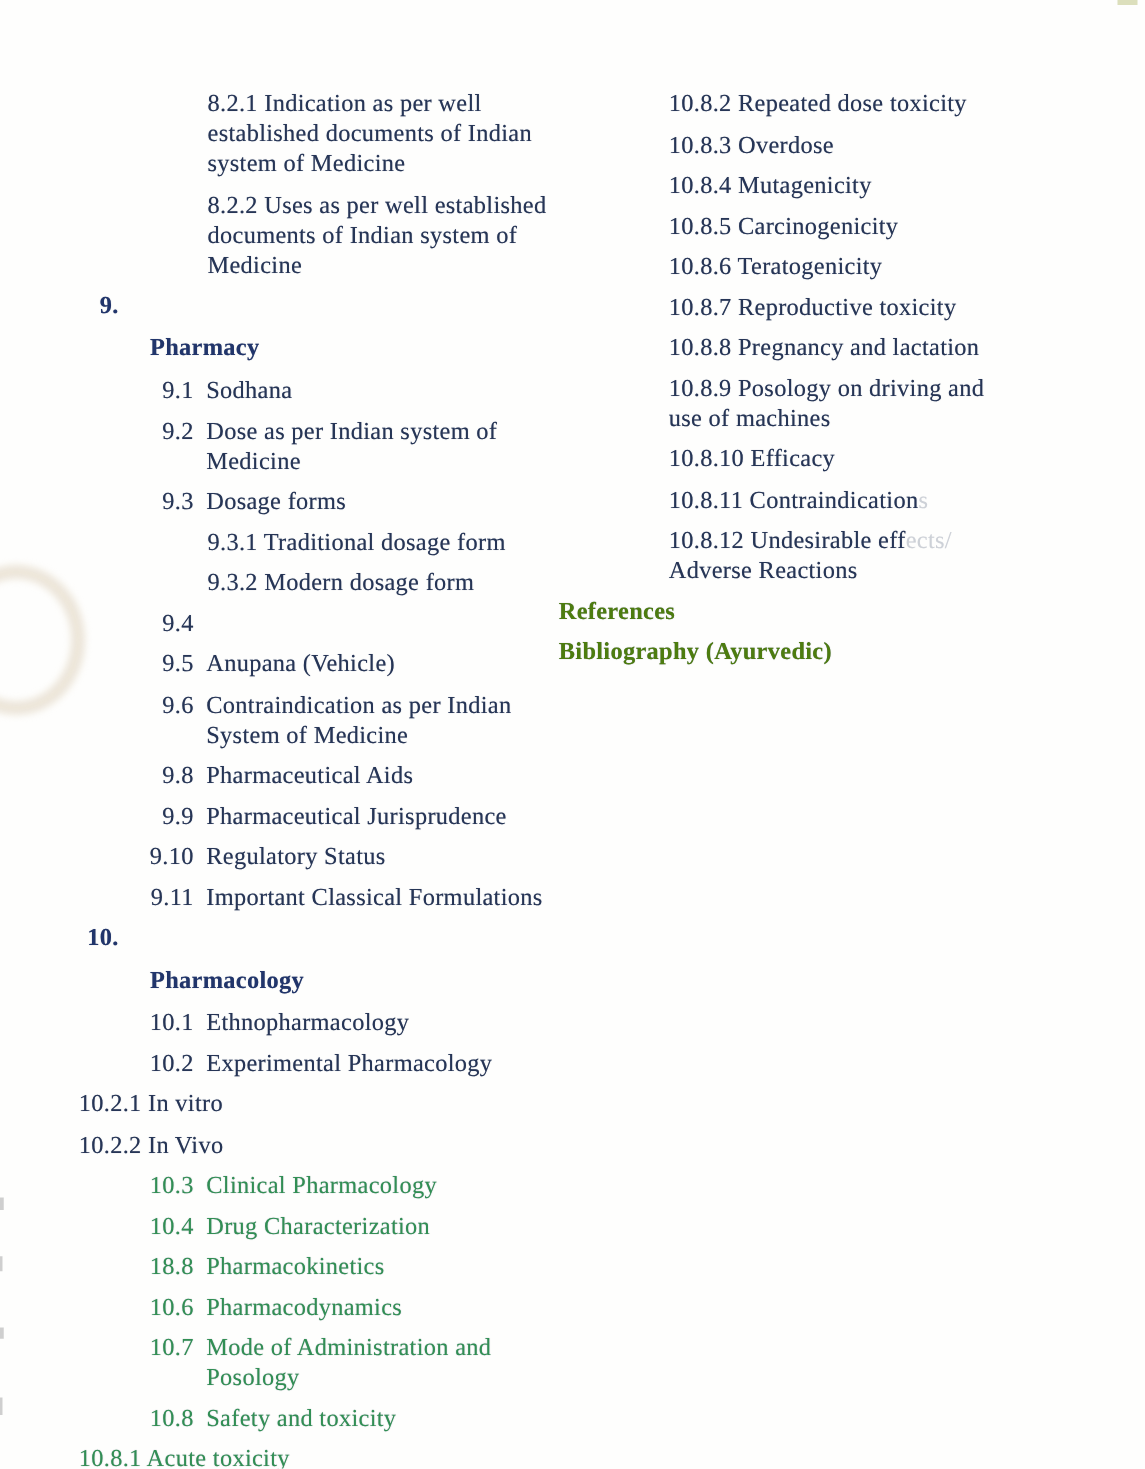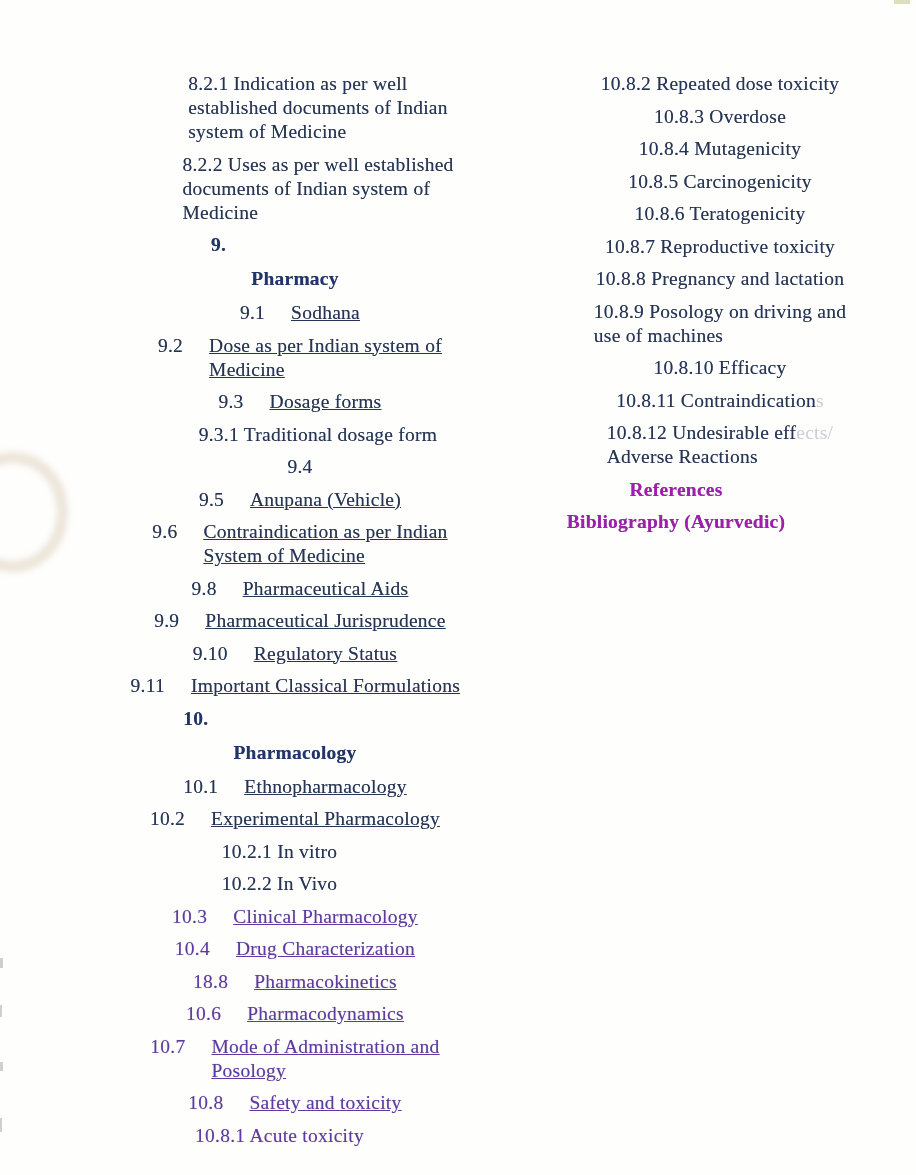--- a/index.html
+++ b/index.html
@@ -20,44 +20,43 @@
   .col-right { left: 447px; width: 458px; }
 
   .entry {
     display: flex;
     align-items: flex-start;
     font-size: 19.5px;
     line-height: 24px;
     letter-spacing: 0.25px;
     margin-bottom: 8.5px;
     text-shadow: 0 0 0.6px rgba(38, 53, 86, 0.55);
-    justify-content: center;
   }
   .entry .txt { white-space: pre-line; }
   .entry .num { flex: none; }
 
   
   .level-section { font-weight: bold; color: #21356b; margin-bottom: 10px; }
   .level-section .num { width: 95px; text-align: right; }
   .level-section .txt { margin-left: 25px; margin-top: 34px; }
 
   
   .level-sub .num { width: 155px; text-align: right; }
-  .level-sub .txt { margin-left: 26px; text-decoration: underline; }
+  .level-sub .txt { margin-left: 10px; }
 
   
   .level-subsub { padding-left: 166px; }
-  .level-subsub.deep10 { padding-left: 89px; }
+  .level-subsub.deep10 { padding-left: 63px; }
   .col-right .level-subsub, .col-right .level-subsub.deep10 { padding-left: 88px; }
 
   
-  .level-plain { font-weight: bold; color: #a21caf; padding-left: 0; }
-
-  
-  .dim { color: #4c1d95; opacity: 0.88; text-shadow: 0 0 0.9px rgba(54, 67, 95, 0.5); }
+  .level-plain { font-weight: bold; color: #4d7c0f; padding-left: 0; }
+
+  
+  .dim { color: #15803d; opacity: 0.88; text-shadow: 0 0 0.9px rgba(54, 67, 95, 0.5); }
 
   
   .fade { opacity: 0.22; }
 
   
   .ring-smudge {
     position: absolute; left: -42px; top: 452px;
     width: 88px; height: 98px;
     border: 11px solid rgba(222, 210, 188, 0.55);
     border-radius: 50%;
@@ -112,20 +111,24 @@
 Medicine</span></span>
   </div>
       <div class="entry level-sub">
     <span class="num">9.3</span>
     <span class="txt"><span class="main">Dosage forms</span></span>
   </div>
       <div class="entry level-subsub">
 
     <span class="txt"><span class="main">9.3.1 Traditional dosage form</span></span>
   </div>
+      <div class="entry level-subsub">
+
+    <span class="txt"><span class="main">9.3.2 Modern dosage form</span></span>
+  </div>
       <div class="entry level-sub">
     <span class="num">9.4</span>
   </div>
       <div class="entry level-sub">
     <span class="num">9.5</span>
     <span class="txt"><span class="main">Anupana (Vehicle)</span></span>
   </div>
       <div class="entry level-sub">
     <span class="num">9.6</span>
     <span class="txt"><span class="main">Contraindication as per Indian

